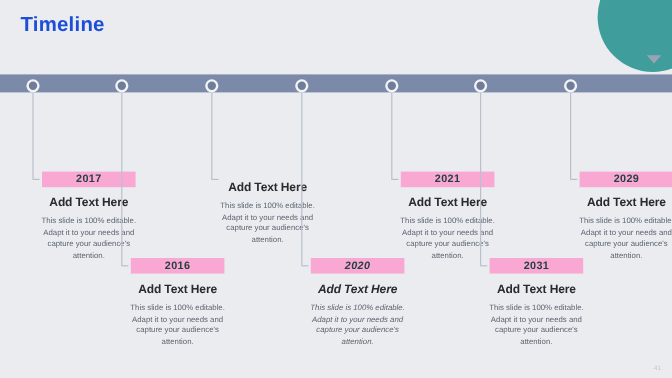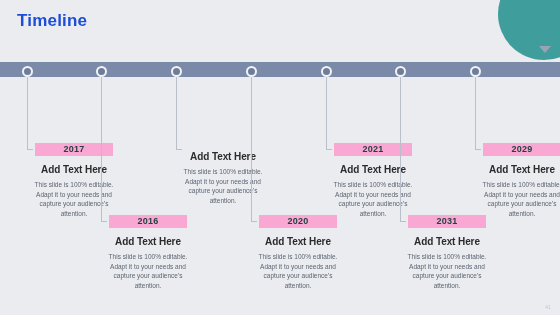--- a/index.html
+++ b/index.html
@@ -182,21 +182,21 @@
       </div>
       <div class="block" style="left: 98px; top: 215px;">
         <div class="year-pill">2016</div>
         <div class="block-heading">Add Text Here</div>
         <div class="block-body">This slide is 100% editable. Adapt it to your needs and capture your audience's attention.</div>
       </div>
       <div class="block" style="left: 173px; top: 143px;">
         <div class="block-heading">Add Text Here</div>
         <div class="block-body">This slide is 100% editable. Adapt it to your needs and capture your audience's attention.</div>
       </div>
-      <div class="block" style="left: 248px; top: 215px;">
+      <div class="block" style="left: 248px; top: 215px; font-style: italic;">
         <div class="year-pill">2020</div>
         <div class="block-heading">Add Text Here</div>
         <div class="block-body">This slide is 100% editable. Adapt it to your needs and capture your audience's attention.</div>
       </div>
       <div class="block" style="left: 323px; top: 143px;">
         <div class="year-pill">2021</div>
         <div class="block-heading">Add Text Here</div>
         <div class="block-body">This slide is 100% editable. Adapt it to your needs and capture your audience's attention.</div>
       </div>
       <div class="block" style="left: 397px; top: 215px;">

